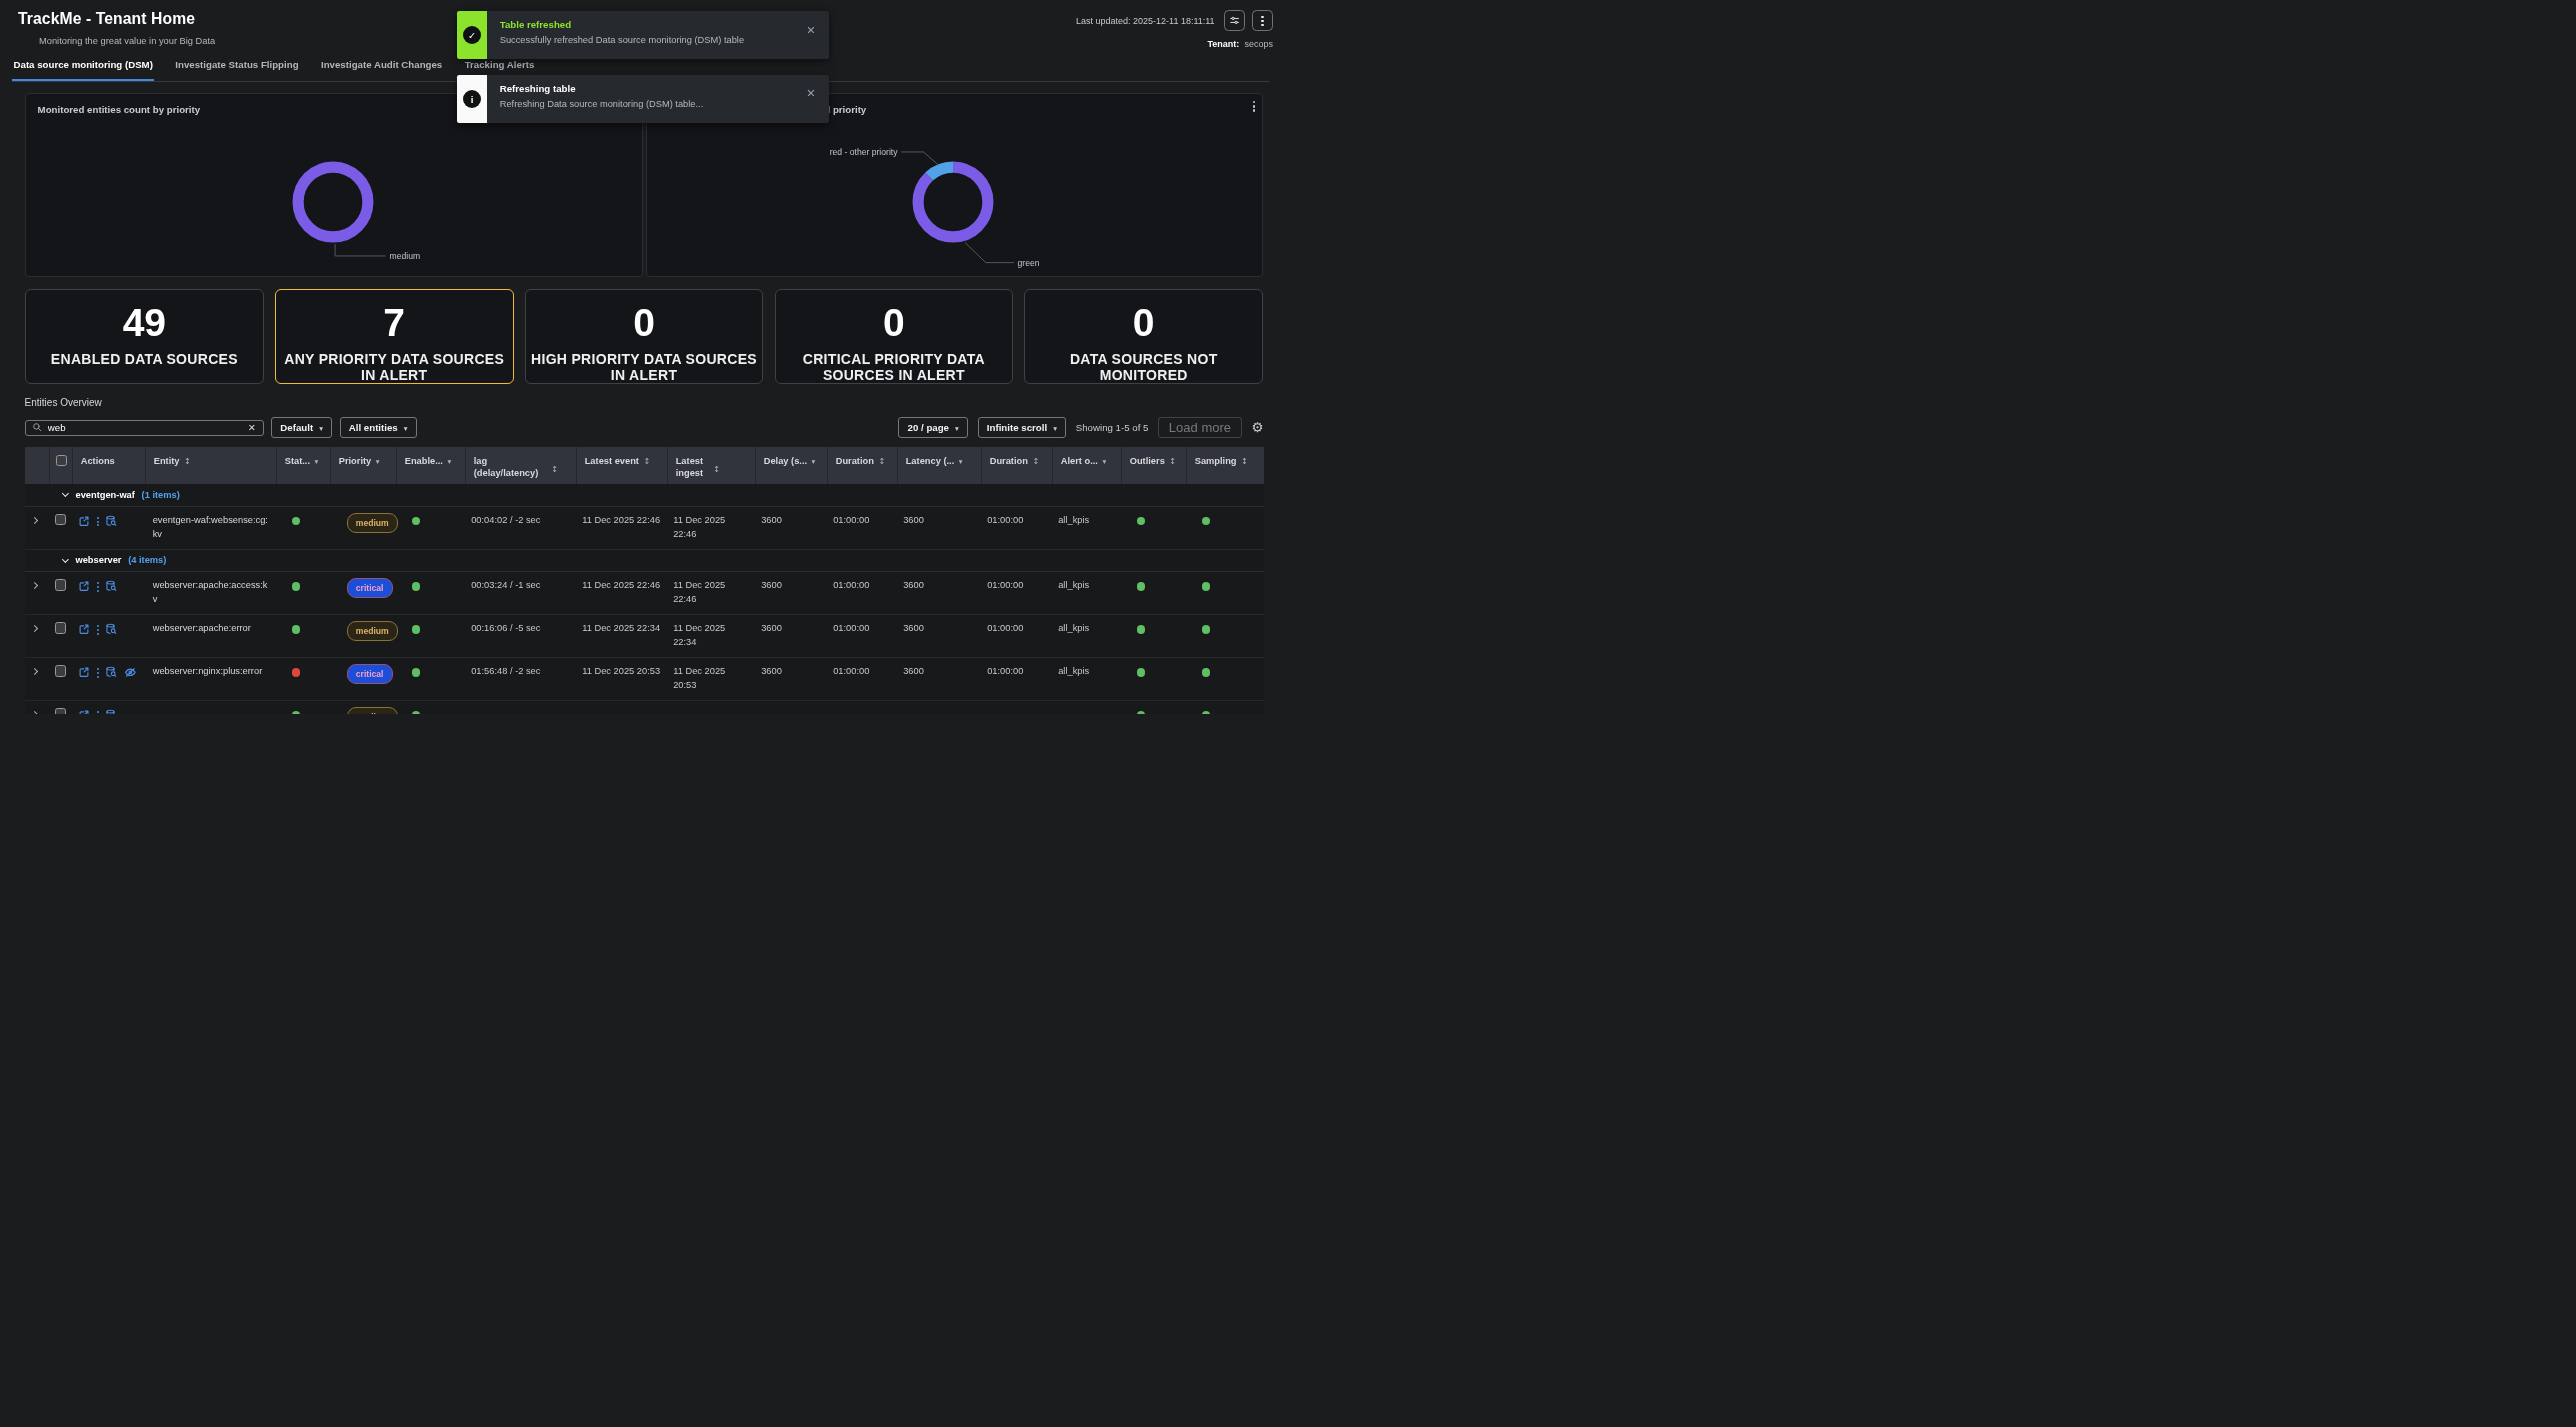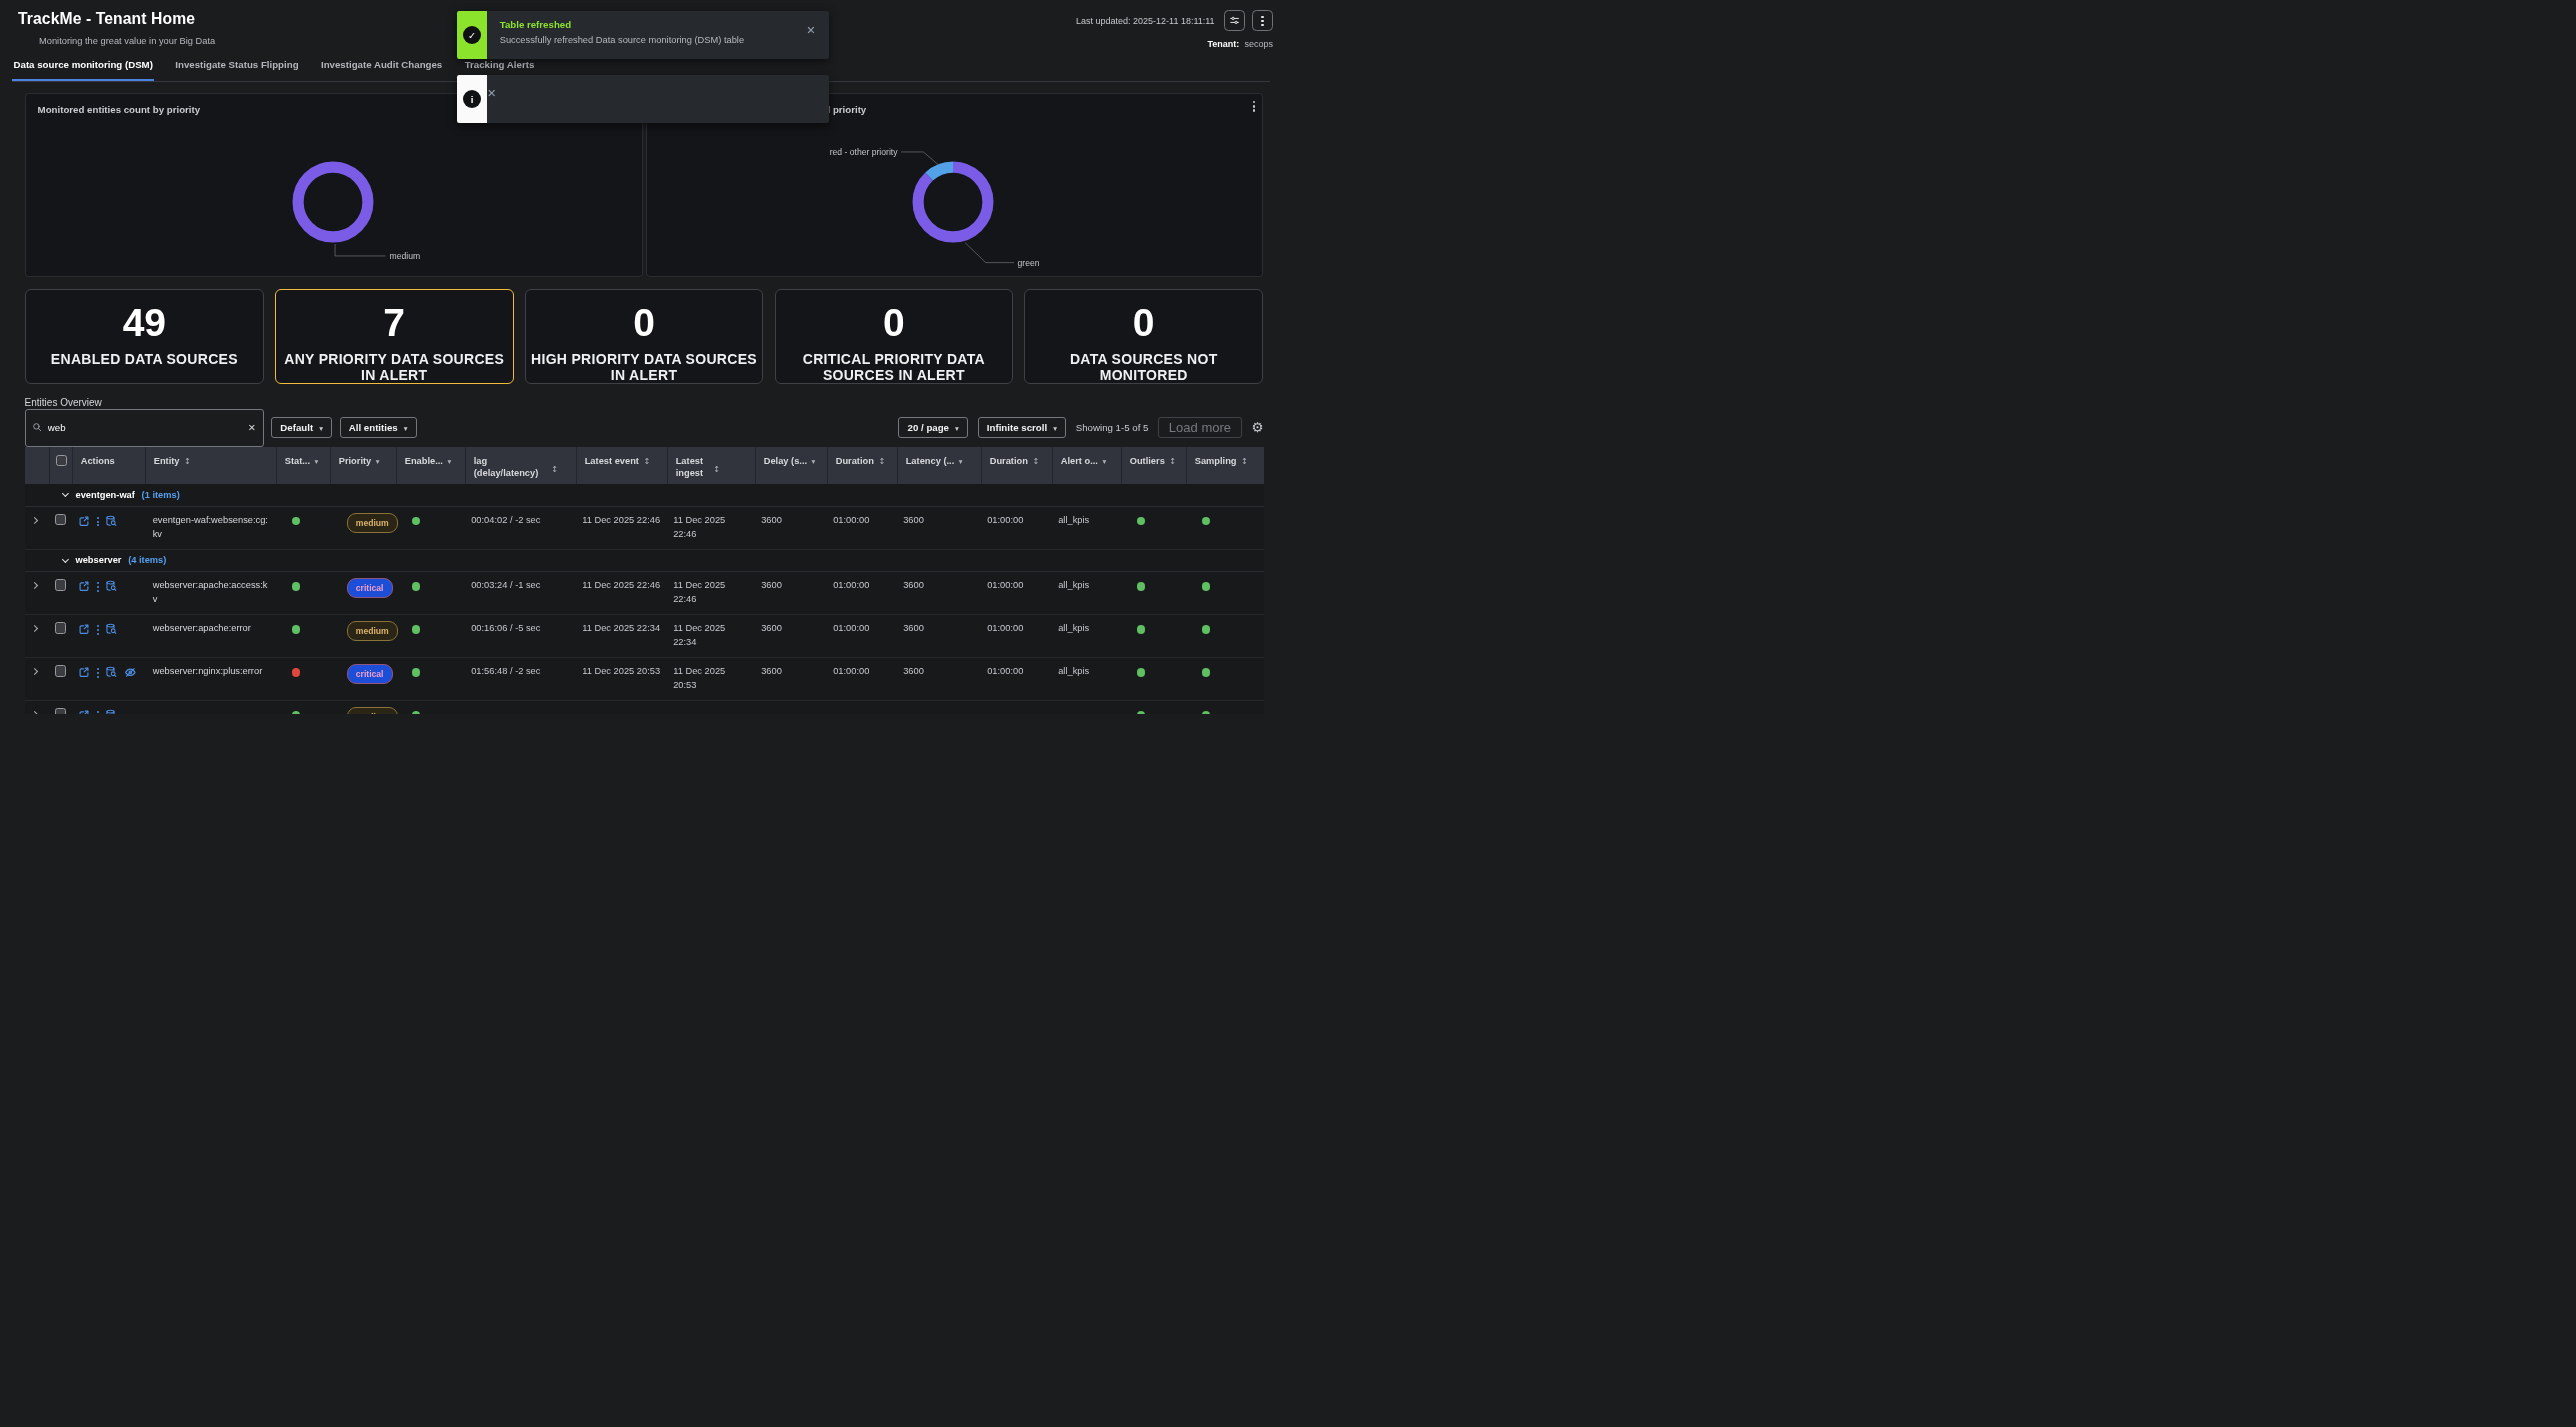--- a/index.html
+++ b/index.html
@@ -53,21 +53,21 @@
   
   .kpi-row { display:flex; gap:11.2px; margin:12px 25px 0; }
   .kpi { flex:1; height:95px; background:#141518; border:1.1px solid #3e4146; border-radius:6px; text-align:center; cursor:pointer; }
   .kpi.highlight { border:1.5px solid #f2bb3a; }
   .kpi-value { margin-top:12px; font-size:39px; font-weight:800; color:#ffffff; line-height:1.1; }
   .kpi-label { margin-top:6.7px; font-size:14px; font-weight:600; letter-spacing:0.3px; color:#eef0f2; }
 
   
   .section-heading { margin:13.4px 0 0 24.6px; font-size:10px; color:#d5d7da; }
   .toolbar { display:flex; align-items:center; gap:7.5px; margin:9px 24.6px 0; height:21px; }
-  .searchbox { display:flex; align-items:center; width:239px; height:38px; border:0.7px solid #74777d; border-radius:3px; padding:0 6.7px; gap:5.2px; background:transparent; }
+  .searchbox { display:flex; align-items:center; width:239px; height:16px; border:0.7px solid #74777d; border-radius:3px; padding:0 6.7px; gap:5.2px; background:transparent; }
   .searchbox input { flex:1; background:transparent; border:none; outline:none; color:#ffffff; font-size:9.7px; font-family:inherit; }
   .clear-x { background:none; border:none; color:#d8dadd; font-size:9.7px; cursor:pointer; }
   .clear-x::before { content:"✕"; }
   .tbtn { display:flex; align-items:center; gap:6px; height:21px; padding:0 8.2px; border:0.7px solid #74777d; border-radius:3px; background:transparent; color:#f2f3f5; font-size:9.7px; font-weight:700; cursor:pointer; font-family:inherit; }
   .caret::before { content:"▾"; color:#c6c9cd; font-size:7.5px; }
   .toolbar-right { margin-left:auto; display:flex; align-items:center; gap:9.7px; }
   .showing { font-size:9.7px; color:#c8cbd0; }
   .loadmore { height:21px; padding:0 9.7px; border:0.7px solid #3f4246; border-radius:3px; background:transparent; color:#77797e; font-size:13px; cursor:default; font-family:inherit; }
   .gearbtn { background:none; border:none; color:#c8cbd0; font-size:13.4px; cursor:pointer; font-family:"DejaVu Sans",sans-serif; }
   .gearbtn::before { content:"⚙"; }
@@ -562,17 +562,21 @@
       <div class="toast-title title-success">Table refreshed</div>
       <div class="toast-msg">Successfully refreshed Data source monitoring (DSM) table</div>
     </div>
     <button class="toast-close"></button>
   </div>
 
   <div class="toast toast-2">
     <div class="toast-stripe stripe-info">
       <div class="toast-icon">i</div>
     </div>
+    <div class="toast-body">
+      <div class="toast-title title-info">Refreshing table</div>
+      <div class="toast-msg">Refreshing Data source monitoring (DSM) table...</div>
+    </div>
     <button class="toast-close"></button>
   </div>
 
 </div>
 
 
 </body></html>

